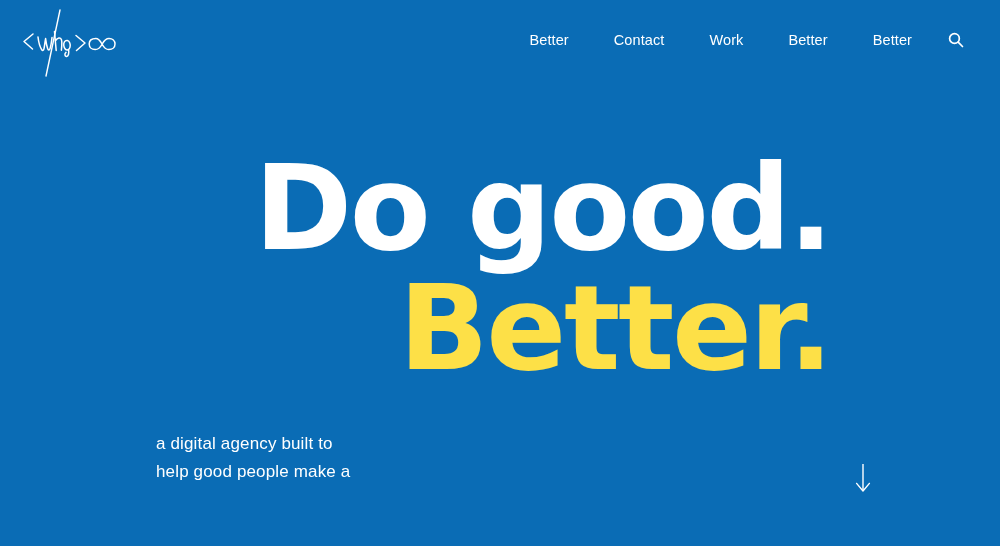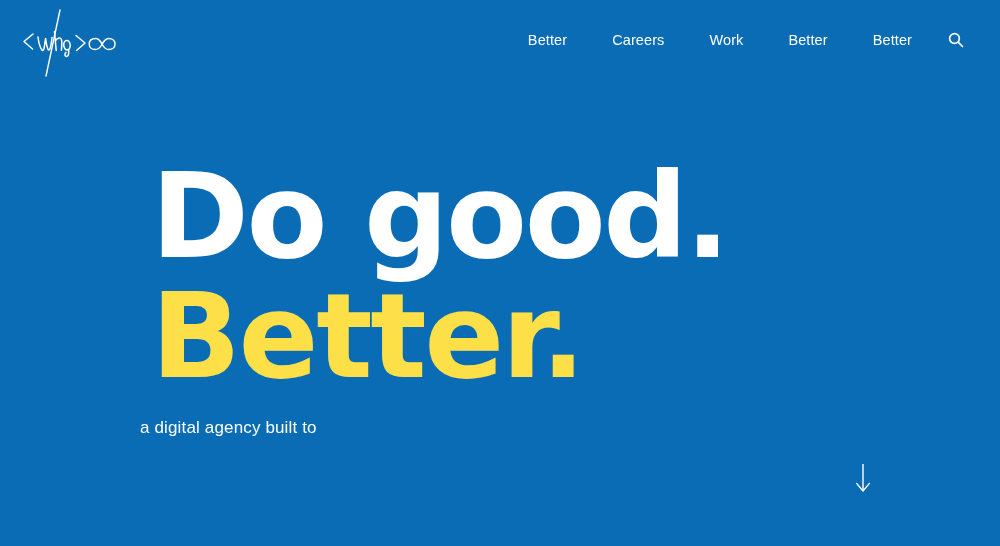--- a/index.html
+++ b/index.html
@@ -87,46 +87,47 @@
 
   
   .hero {
     position: absolute;
     left: 139px;
     top: 143px;
     width: 700px;
   }
 
   .headline {
-    margin: 16px;
+    margin: 8px;
     padding: 0;
     font-size: 118px;
     line-height: 0.98;
     font-weight: 700;
     letter-spacing: -2.4px;
     font-family: "DejaVu Sans", "Liberation Sans", sans-serif;
     font-stretch: normal;
+    text-align: right;
   }
   .line-1 {
     display: block;
     color: #ffffff;
     margin-left: -4px;
   }
   .line-2 {
     display: block;
     color: #fde047;
     margin-left: -4px;
     margin-top: 4px;
   }
 
   .subhead {
     position: absolute;
     left: 140px;
     top: 414px;
-    margin: 0;
+    margin: 16px;
     padding: 0;
     color: #ffffff;
     font-size: 17px;
     line-height: 28px;
     font-weight: 400;
     letter-spacing: 0.15px;
     max-width: 260px;
   }
   .subhead span { display: block; }
 
@@ -175,21 +176,21 @@
                    C91.2 45.6, 89.6 43, 88 40 C86.4 37, 84.8 34.4, 81.8 34.4 Z"></path>
 
           <path d="M46 6 L32 72" stroke-width="1.4"></path>
         </g>
       </svg>
     </a>
 
     <nav class="nav">
       <a class="nav-item" href="#">Better</a>
       <span class="nav-gap"></span>
-      <a class="nav-item" href="#">Careers</a>
+      <a class="nav-item" href="#">Contact</a>
       <span class="nav-gap"></span>
       <a class="nav-item" href="#">Work</a>
       <span class="nav-gap"></span>
       <a class="nav-item" href="#">Better</a>
       <span class="nav-gap"></span>
       <a class="nav-item" href="#">Better</a>
       <span class="nav-gap-sm"></span>
       <button class="search-btn" aria-label="search">
         <svg viewBox="0 0 20 20" width="18" height="18">
           <circle cx="8.3" cy="8.3" r="5.4" fill="none" stroke="#ffffff" stroke-width="1.9"></circle>
@@ -202,20 +203,21 @@
 
   <div class="hero">
     <h1 class="headline">
       <span class="line-1">Do good.</span>
       <span class="line-2">Better.</span>
     </h1>
   </div>
 
   <p class="subhead">
     <span>a digital agency built to</span>
+    <span>help good people make a</span>
   </p>
 
   <button class="scroll-arrow" aria-label="scroll down">
     <svg viewBox="0 0 28 40" width="28" height="40">
       <line x1="14" y1="6" x2="14" y2="32" stroke="#ffffff" stroke-width="1.4"></line>
       <path d="M7.6 25.4 L14 33 L20.4 25.4" fill="none" stroke="#ffffff" stroke-width="1.4" stroke-linecap="round" stroke-linejoin="round"></path>
     </svg>
   </button>
 
 </div>

